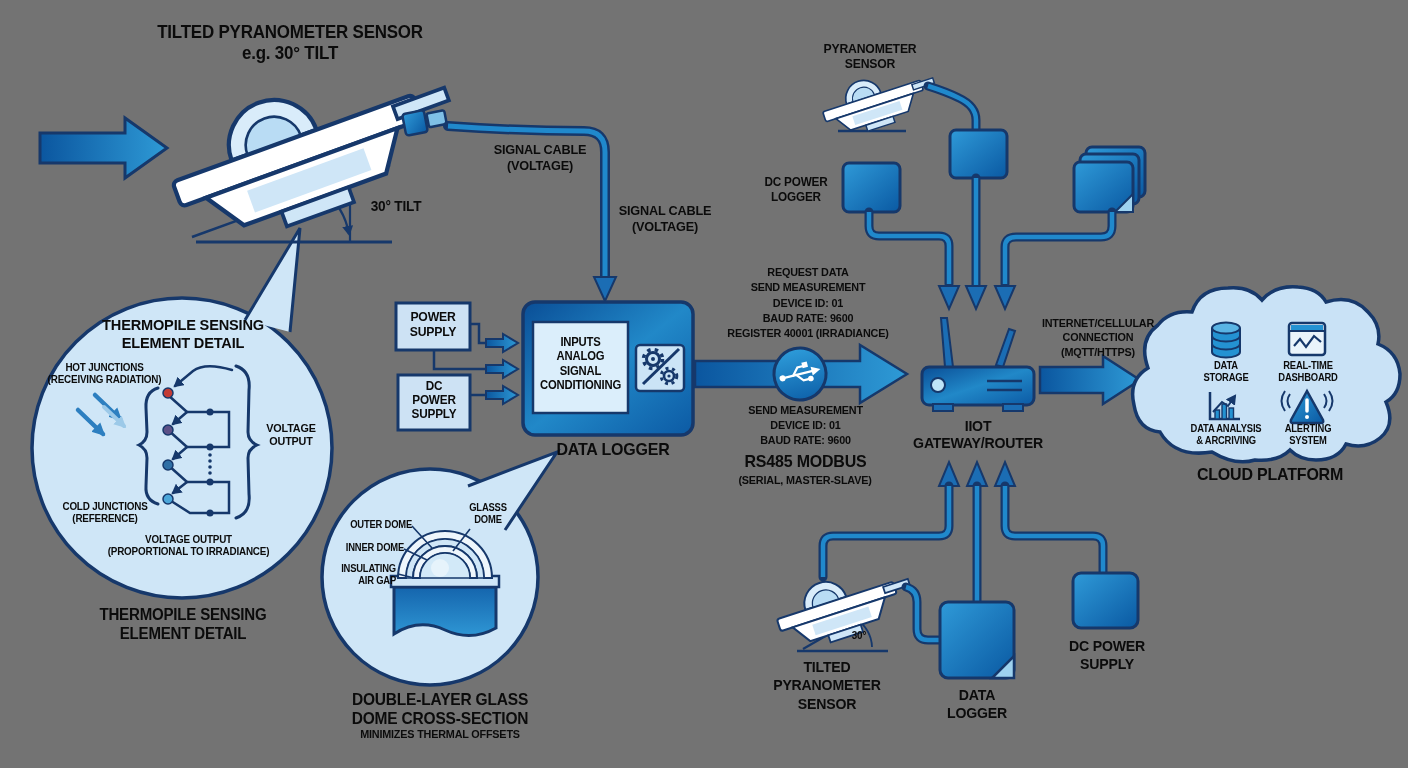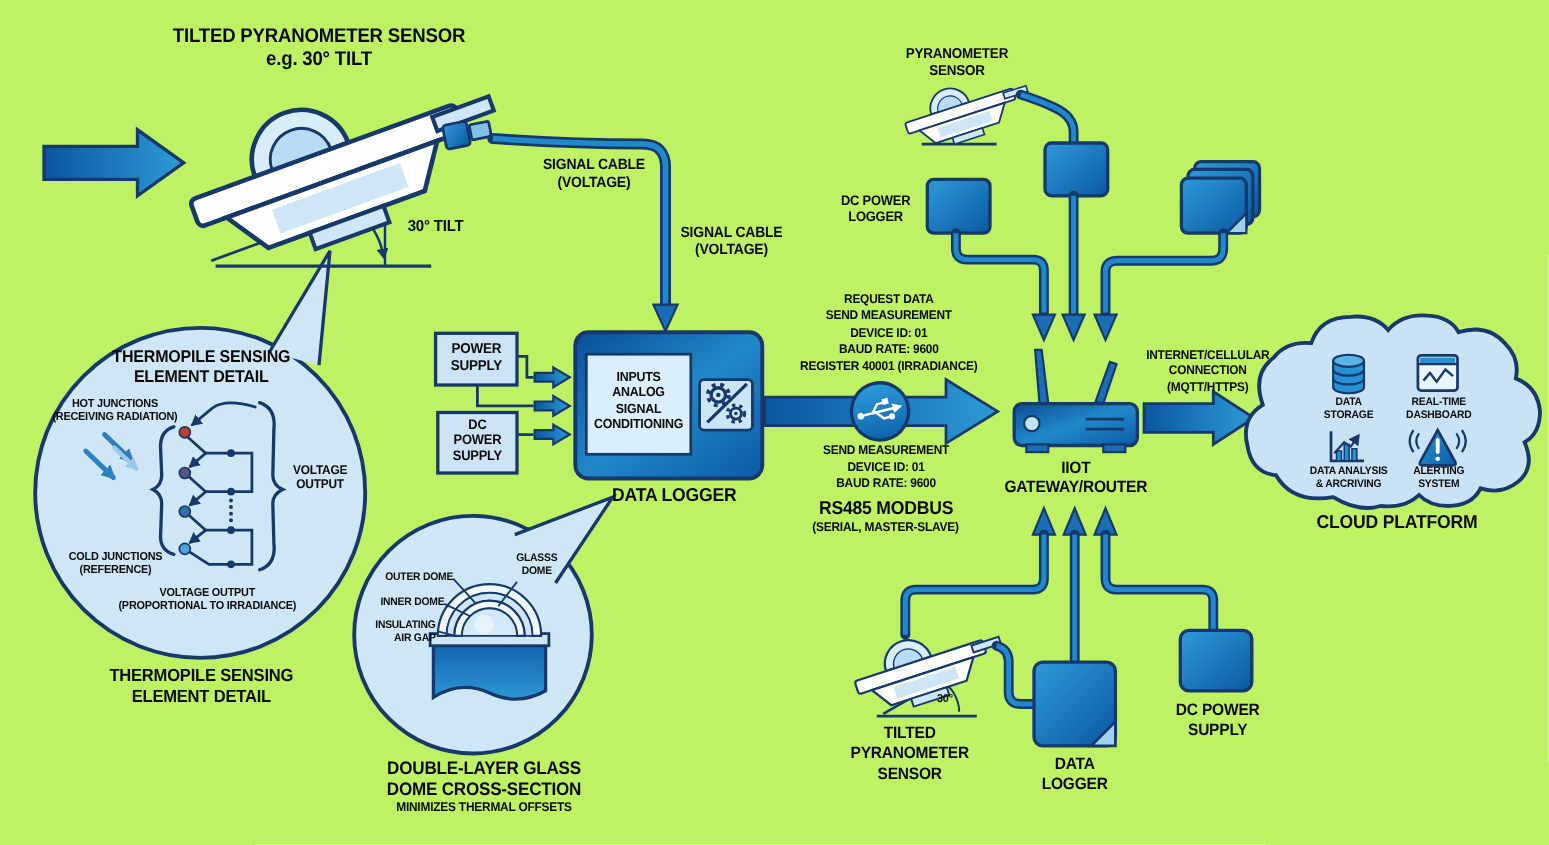--- a/index.html
+++ b/index.html
@@ -1,16 +1,16 @@
 <!DOCTYPE html>
 <html><head>
 <meta charset="utf-8">
 <style>
   html,body{margin:0;padding:0;background:#fff;}
-  .stage{position:relative;width:1408px;height:768px;background:#bef264;overflow:hidden;
+  .stage{position:relative;width:1408px;height:768px;background:#737373;overflow:hidden;
          font-family:"Liberation Sans",sans-serif;}
   .stage svg.base{position:absolute;left:0;top:0;}
   .label{position:absolute;font-weight:700;color:#0b0b0b;text-align:center;white-space:pre-line;
          line-height:1.16;letter-spacing:-0.2px;transform:scaleX(.94);transform-origin:center top;}
   .label.r{text-align:right;transform-origin:right top;}
 </style>
 </head>
 <body>
 
 <div class="stage">

